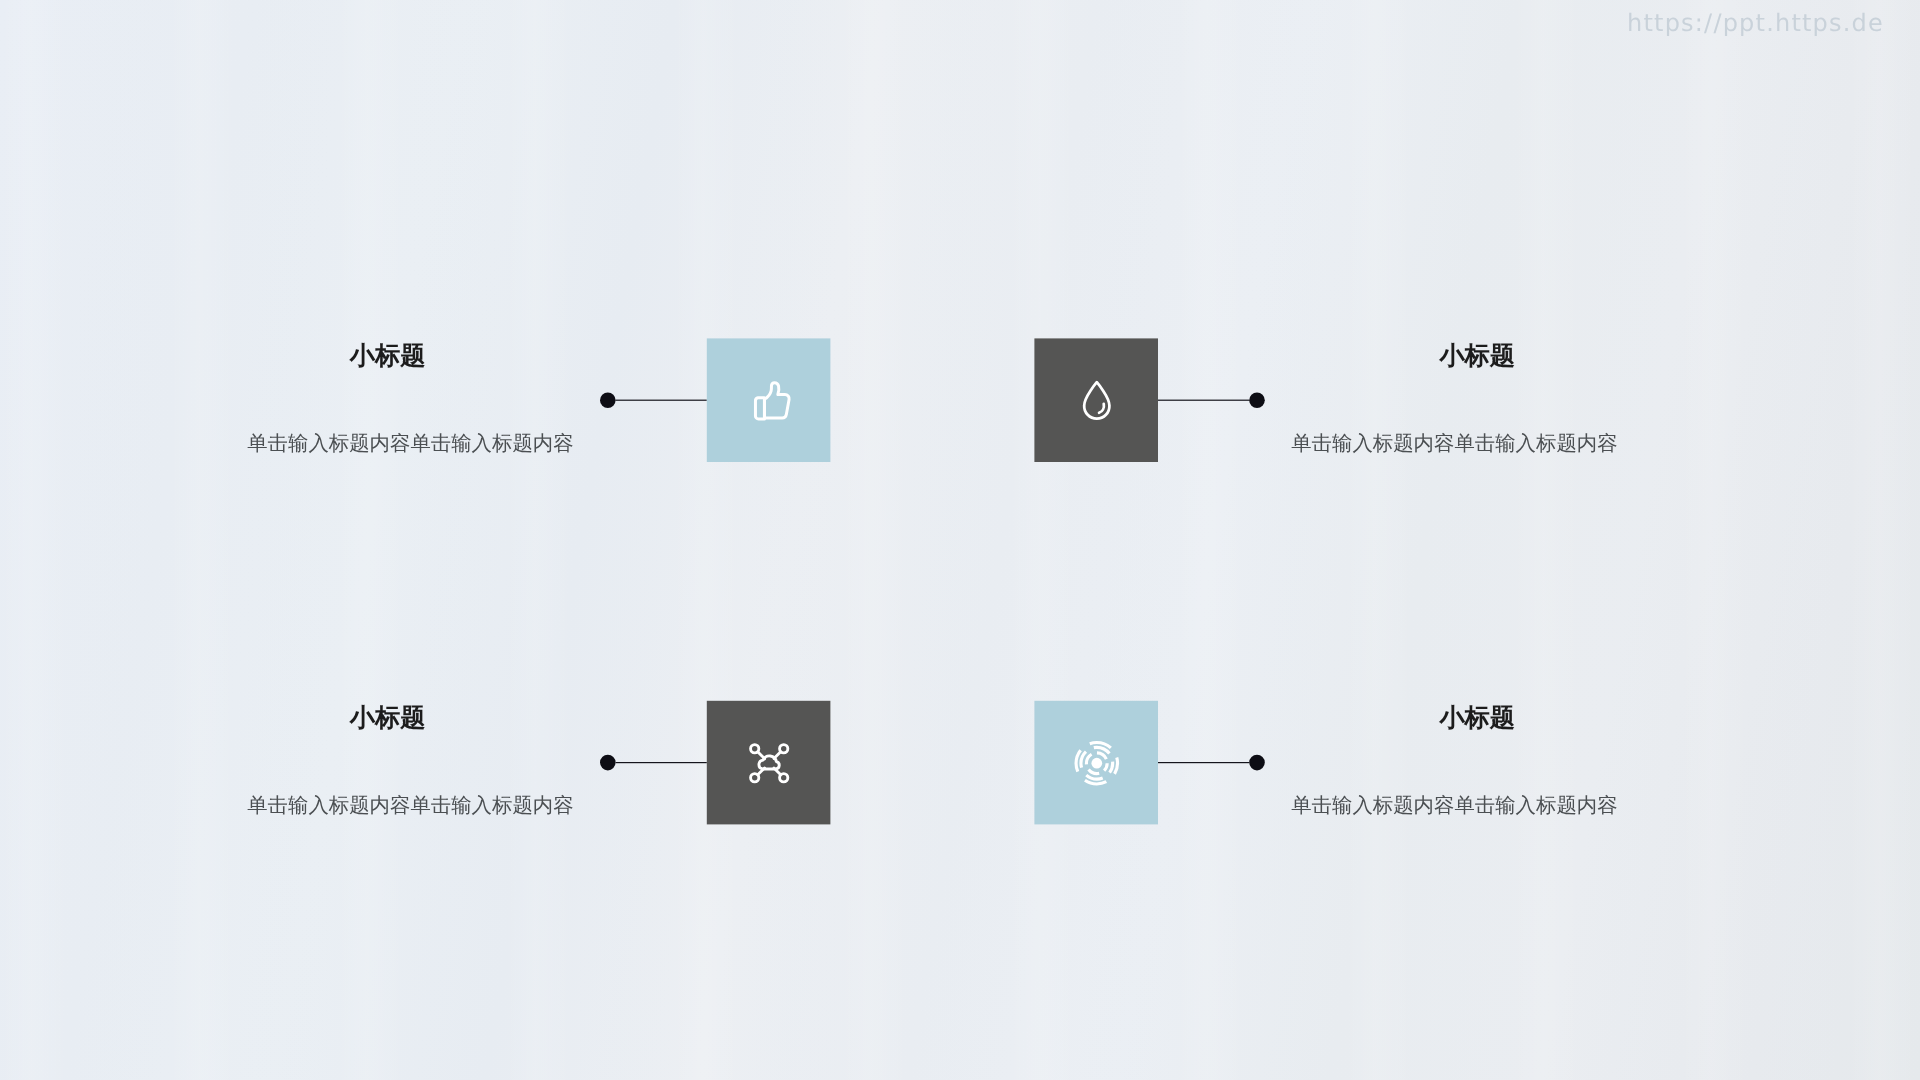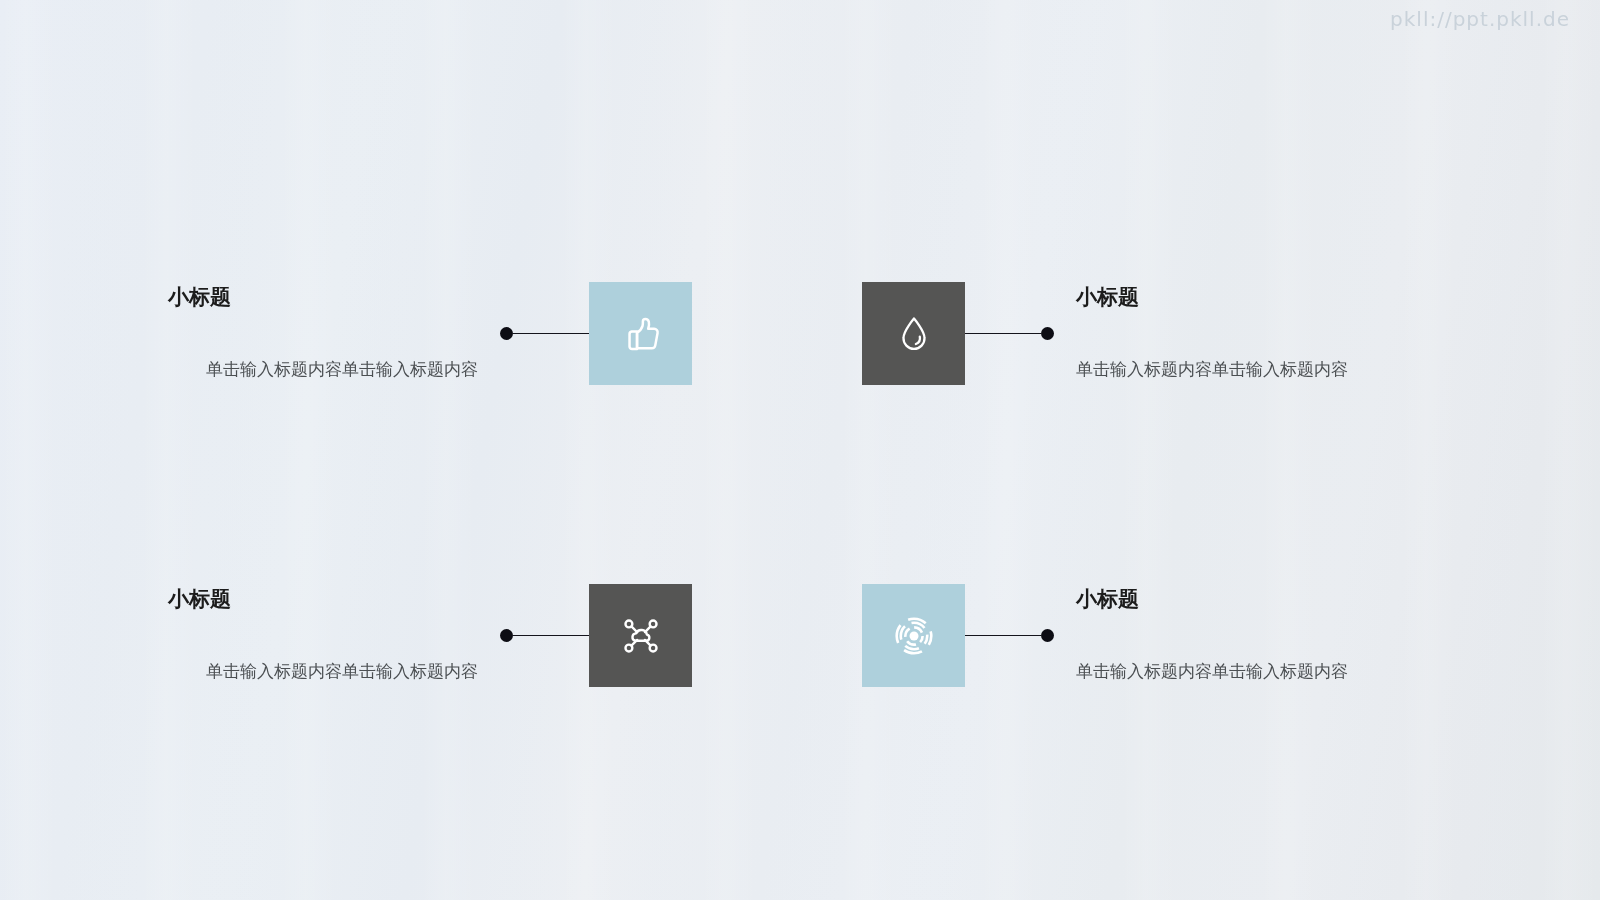--- a/index.html
+++ b/index.html
@@ -81,21 +81,21 @@
   .textblock .desc {
     font-size: 17px;
     color: #4b4f52;
     line-height: 1.52;
     margin-top: 47px;
   }
 
   .ta-right { text-align: right; }
   .ta-left  { text-align: left;  }
   
-  .textblock .title.center { text-align: left; }
+  .textblock .title.center { text-align: center; }
 
   
   .connector {
     display: flex;
     align-items: center;
     height: 14px;
   }
   .conn-dot {
     width: 13px;
     height: 13px;
@@ -131,21 +131,21 @@
   .gap-l { width: 22px; flex: 0 0 auto; }
   .gap-r { width: 22px; flex: 0 0 auto; }
 </style>
 </head>
 <body>
 
 <div id="slide">
 
   <div id="bg-bands"></div>
 
-  <div id="watermark">pkll://ppt.pkll.de</div>
+  <div id="watermark">https://ppt.https.de</div>
 
   <div class="item" id="item-1">
 
     <div class="textblock ta-right">
       <div class="title center">小标题</div>
       <div class="desc">单击输入标题内容单击输入标题内容</div>
     </div>
 
     <div class="gap-l"></div>
 

